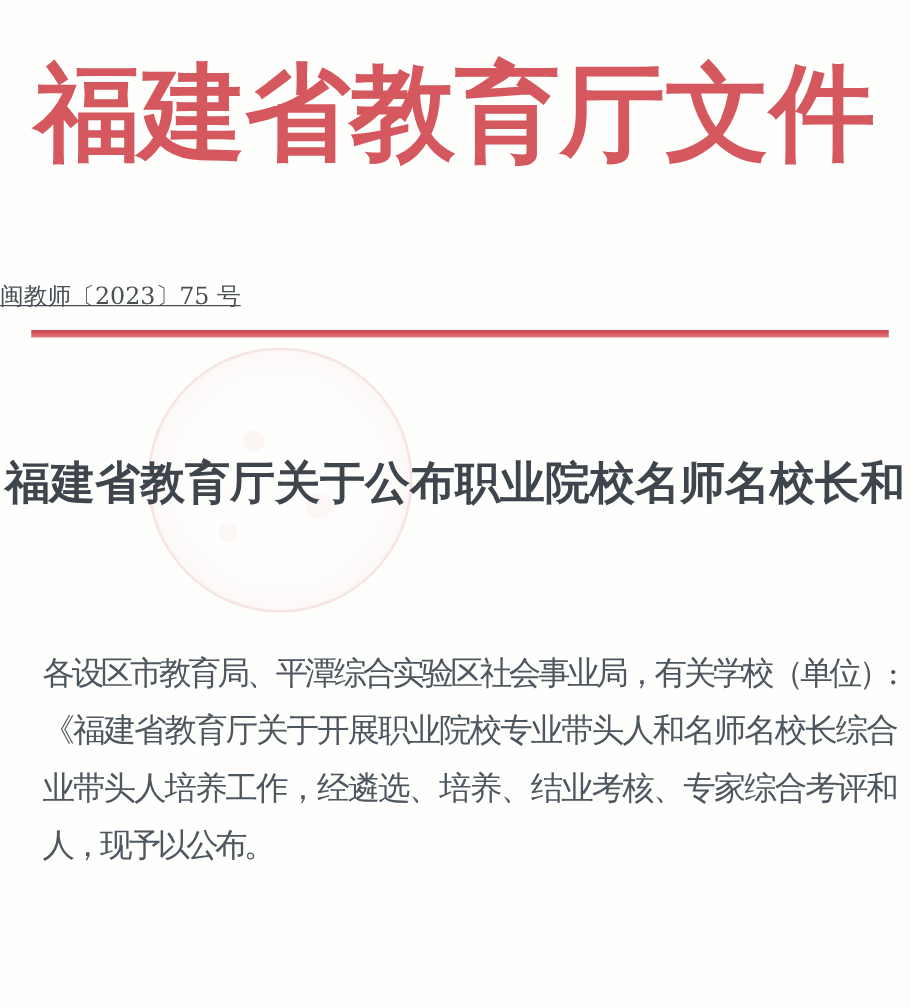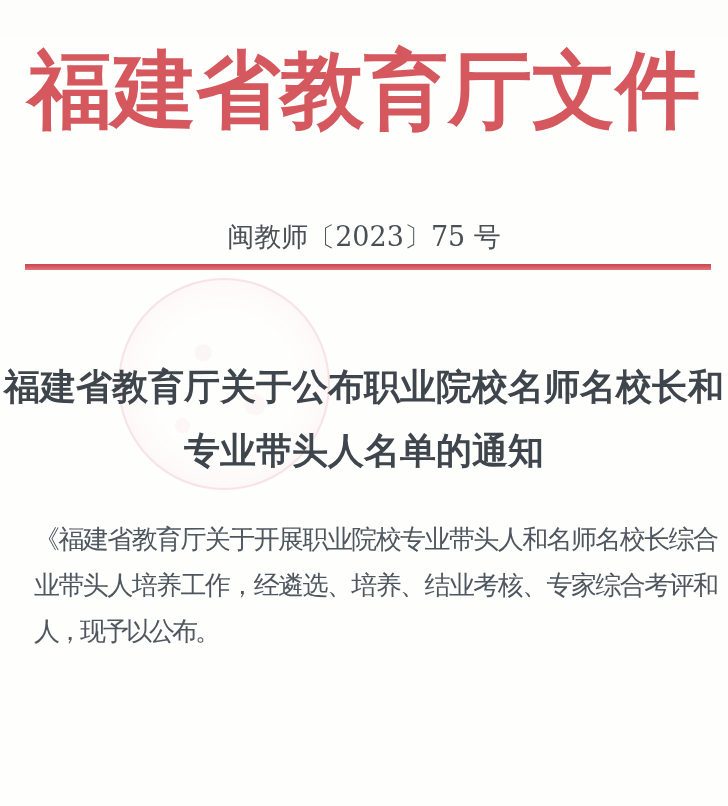--- a/index.html
+++ b/index.html
@@ -26,24 +26,24 @@
     line-height: 108px;
     font-weight: bold;
     color: #d5585e;
     letter-spacing: 0px;
   }
   .doc-number {
     position: absolute;
     top: 186px;
     left: 0;
     width: 100%;
-    text-align: center;
-    font-size: 27px;
+    font-size: 19px;
     line-height: 30px;
     color: #484f55;
+    text-decoration: underline;
   }
   .red-rule {
     position: absolute;
     top: 228px;
     left: 25px;
     width: 686px;
     height: 6px;
     background: linear-gradient(to bottom, #c6474f 0%, #d9585f 45%, #e07b80 100%);
   }
   .seal {
@@ -99,22 +99,22 @@
   <div class="header-title">福建省教育厅文件</div>
 
   <div class="doc-number">闽教师〔2023〕75 号</div>
 
   <div class="red-rule"></div>
 
   <div class="seal"></div>
 
   <h1 class="title">
     <span class="title-line">福建省教育厅关于公布职业院校名师名校长和</span>
-    <span class="title-line">专业带头人名单的通知</span>
   </h1>
 
   <div class="body-text">
+    <div class="line">各设区市教育局、平潭综合实验区社会事业局，有关学校（单位）:</div>
     <div class="line">《福建省教育厅关于开展职业院校专业带头人和名师名校长综合</div>
     <div class="line">业带头人培养工作，经遴选、培养、结业考核、专家综合考评和</div>
     <div class="line para-end">人，现予以公布。</div>
   </div>
 
 </div>
 
 </body></html>

